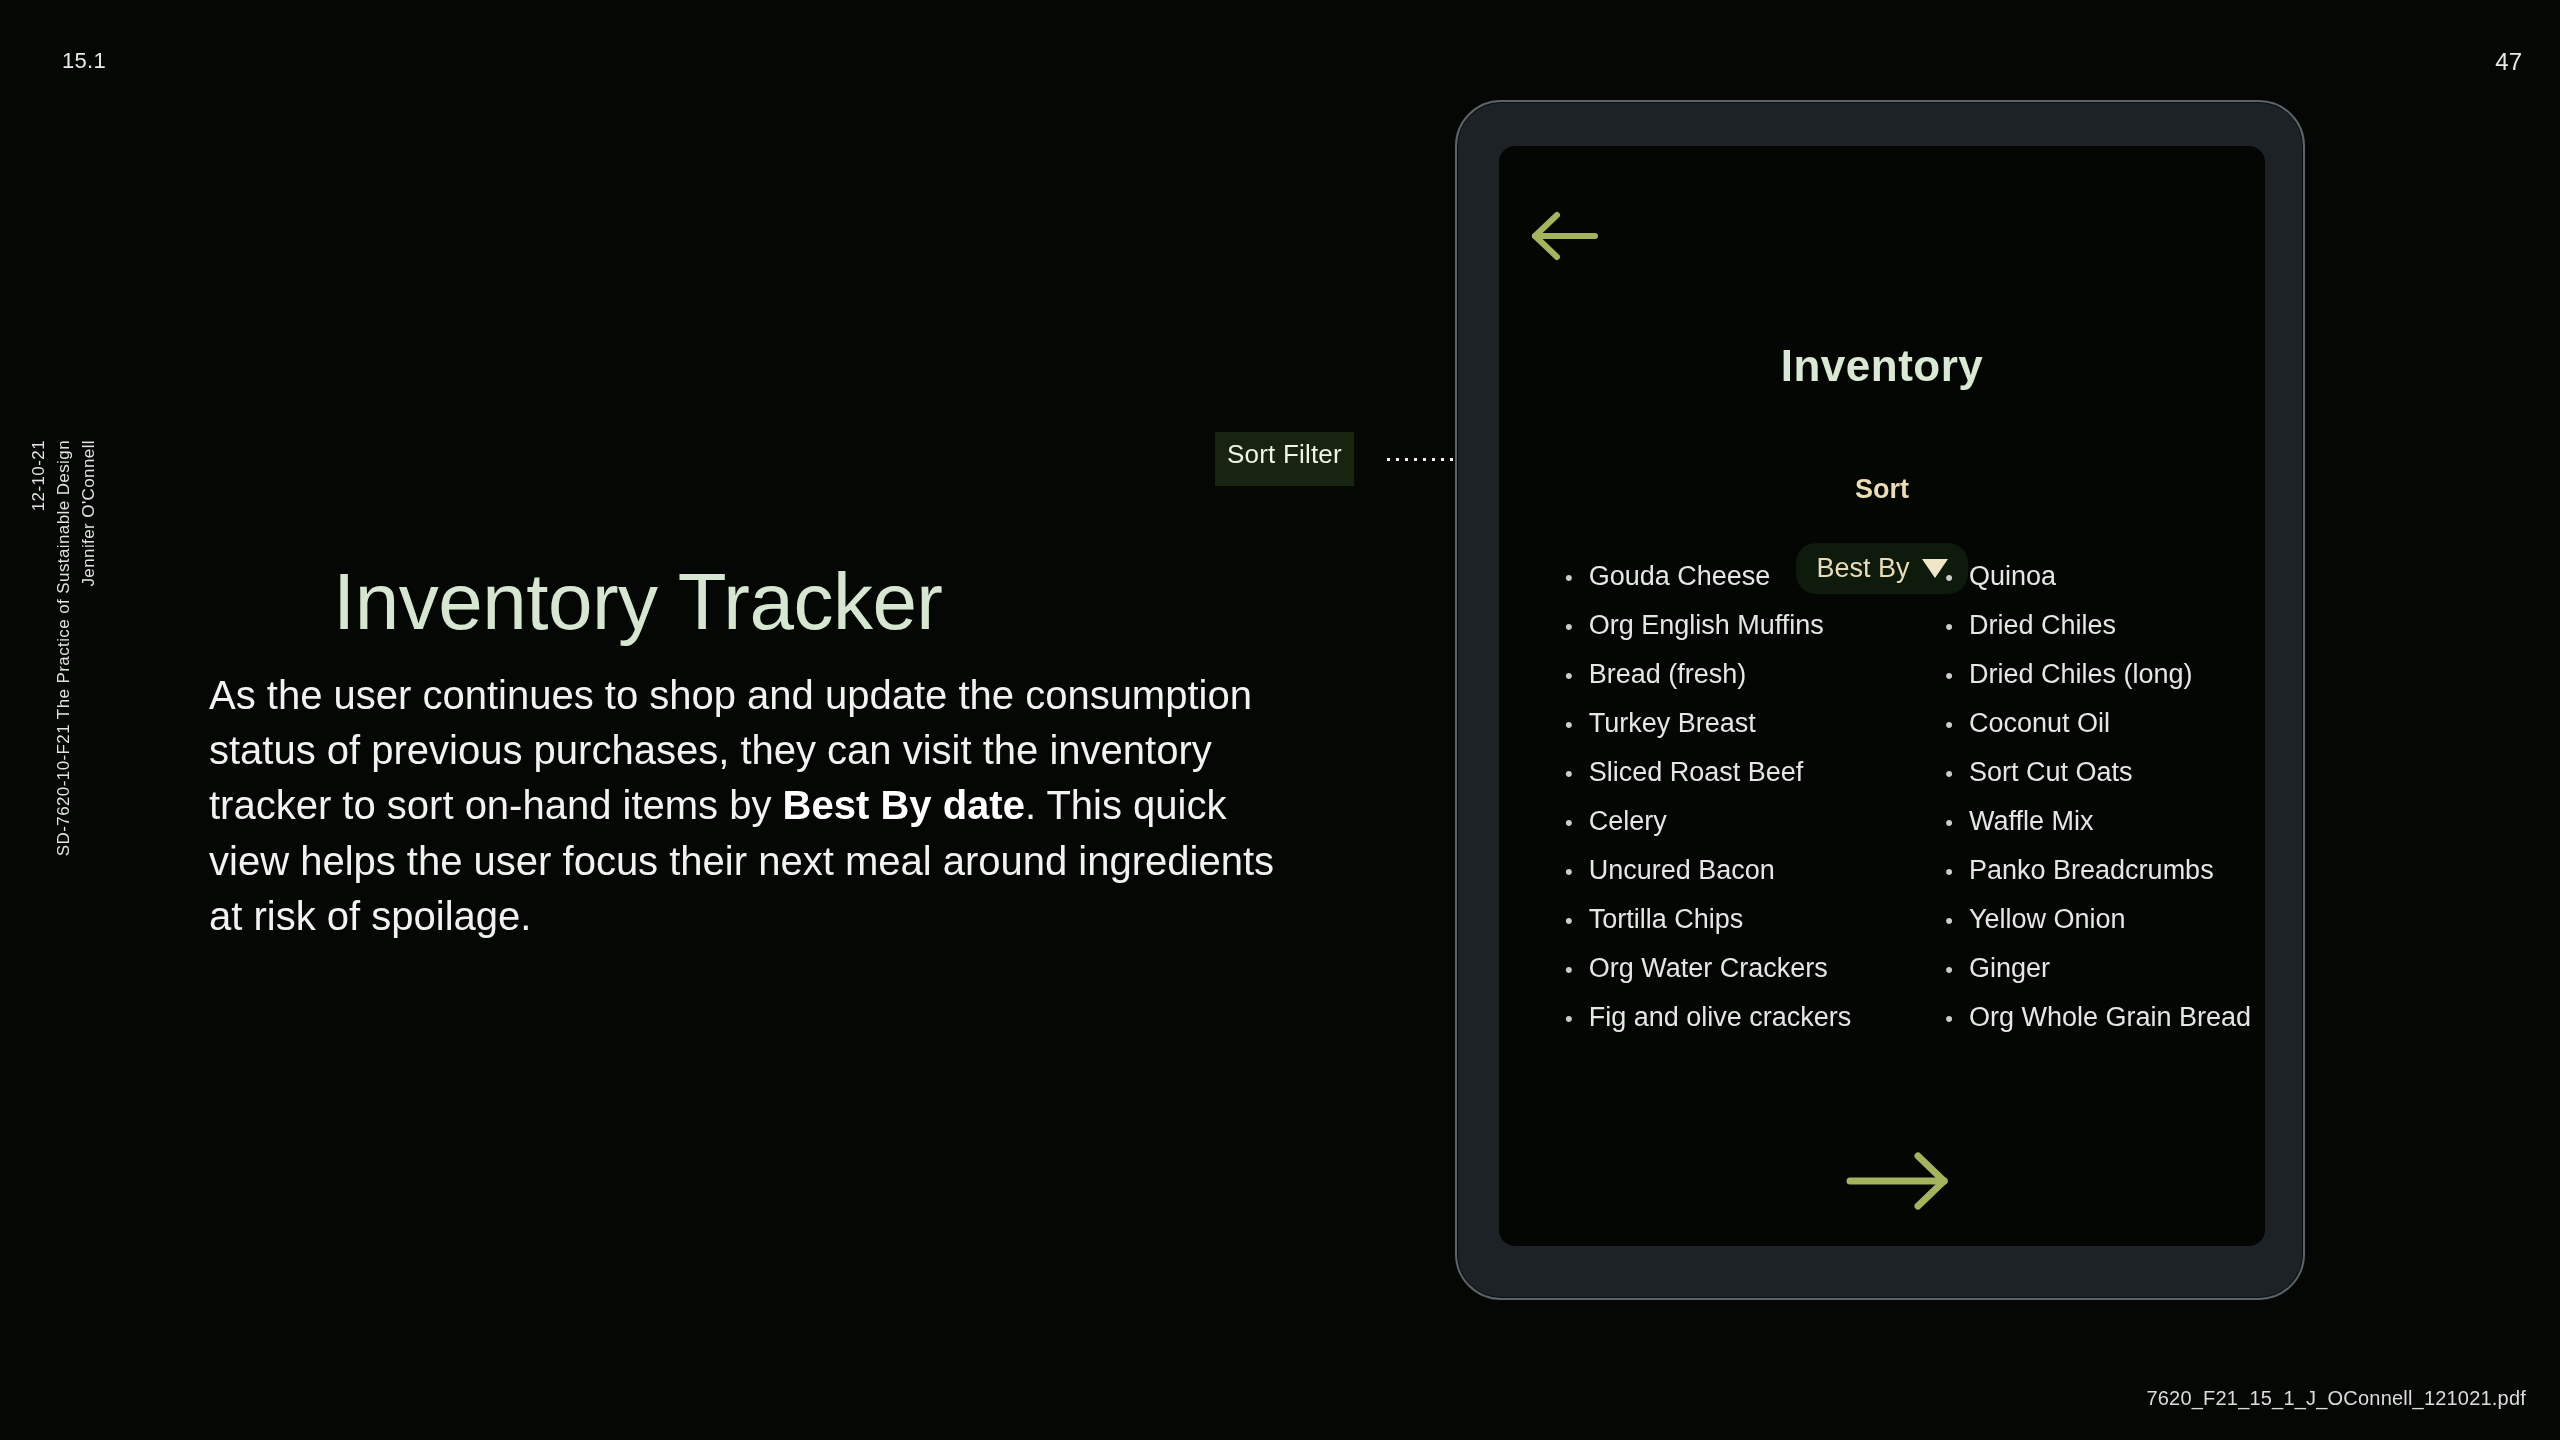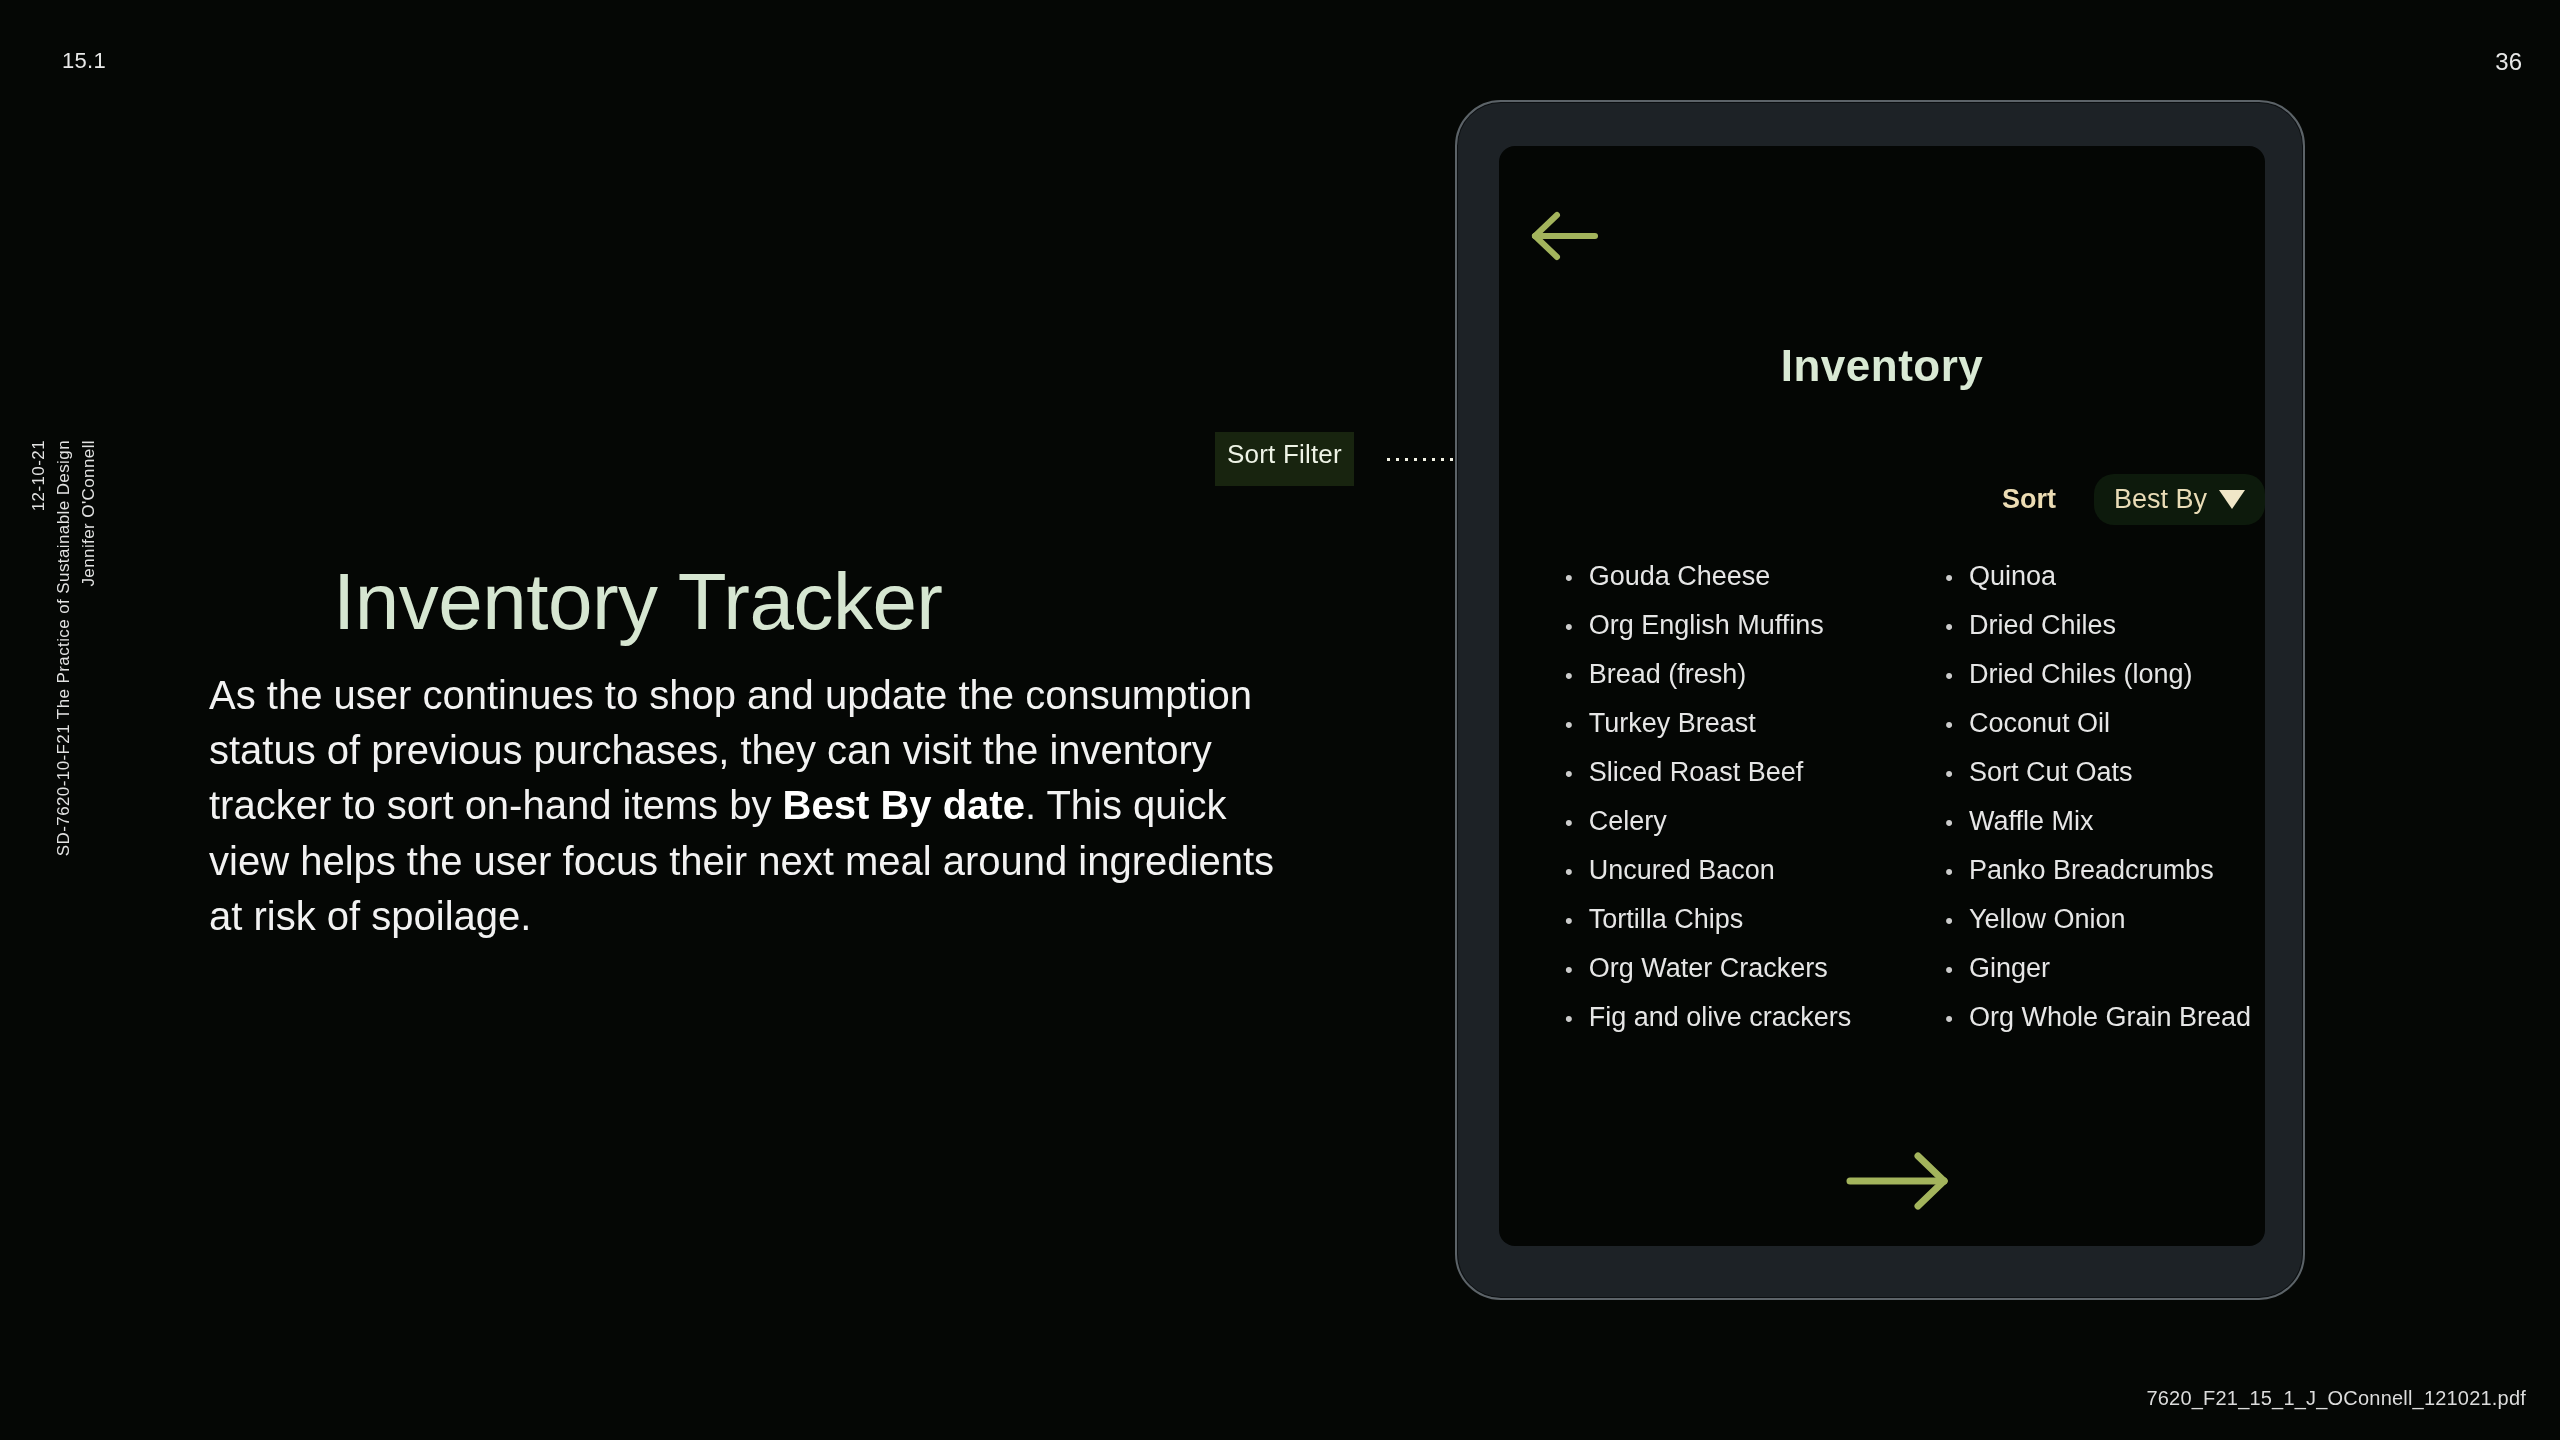--- a/index.html
+++ b/index.html
@@ -117,20 +117,21 @@
   }
 
   
   .sort-row {
     position:absolute;
     left:0; right:0; top:328px;
     display:flex;
     align-items:center;
     justify-content:flex-end;
     gap:38px;
+    flex-direction:column;
   }
   .sort-label {
     font-size:27px;
     font-weight:700;
     color:#ecdcb4;
   }
   .sort-dropdown {
     background:#0d1a0c;
     border-radius:20px;
     padding:10px 20px;
@@ -206,21 +207,21 @@
   #anno-sort-filter .anno-line { width:425px; margin-left:30px; }
   #anno-sorted-results { left:1170px; top:520px; }
   #anno-sorted-results .anno-line { width:237px; margin-left:26px; }
 </style>
 </head>
 <body>
 
 <div id="slide">
 
   <div class="slide-number-tl">15.1</div>
-  <div class="page-number-tr">36</div>
+  <div class="page-number-tr">47</div>
   <div class="file-footer">7620_F21_15_1_J_OConnell_121021.pdf</div>
 
   <div class="vcredit">
     <span>Jennifer O'Connell</span>
     <span>SD-7620-10-F21 The Practice of Sustainable Design</span>
     <span>12-10-21</span>
   </div>
 
   <div class="left-col">
     <div class="deck-title">Inventory Tracker</div>

